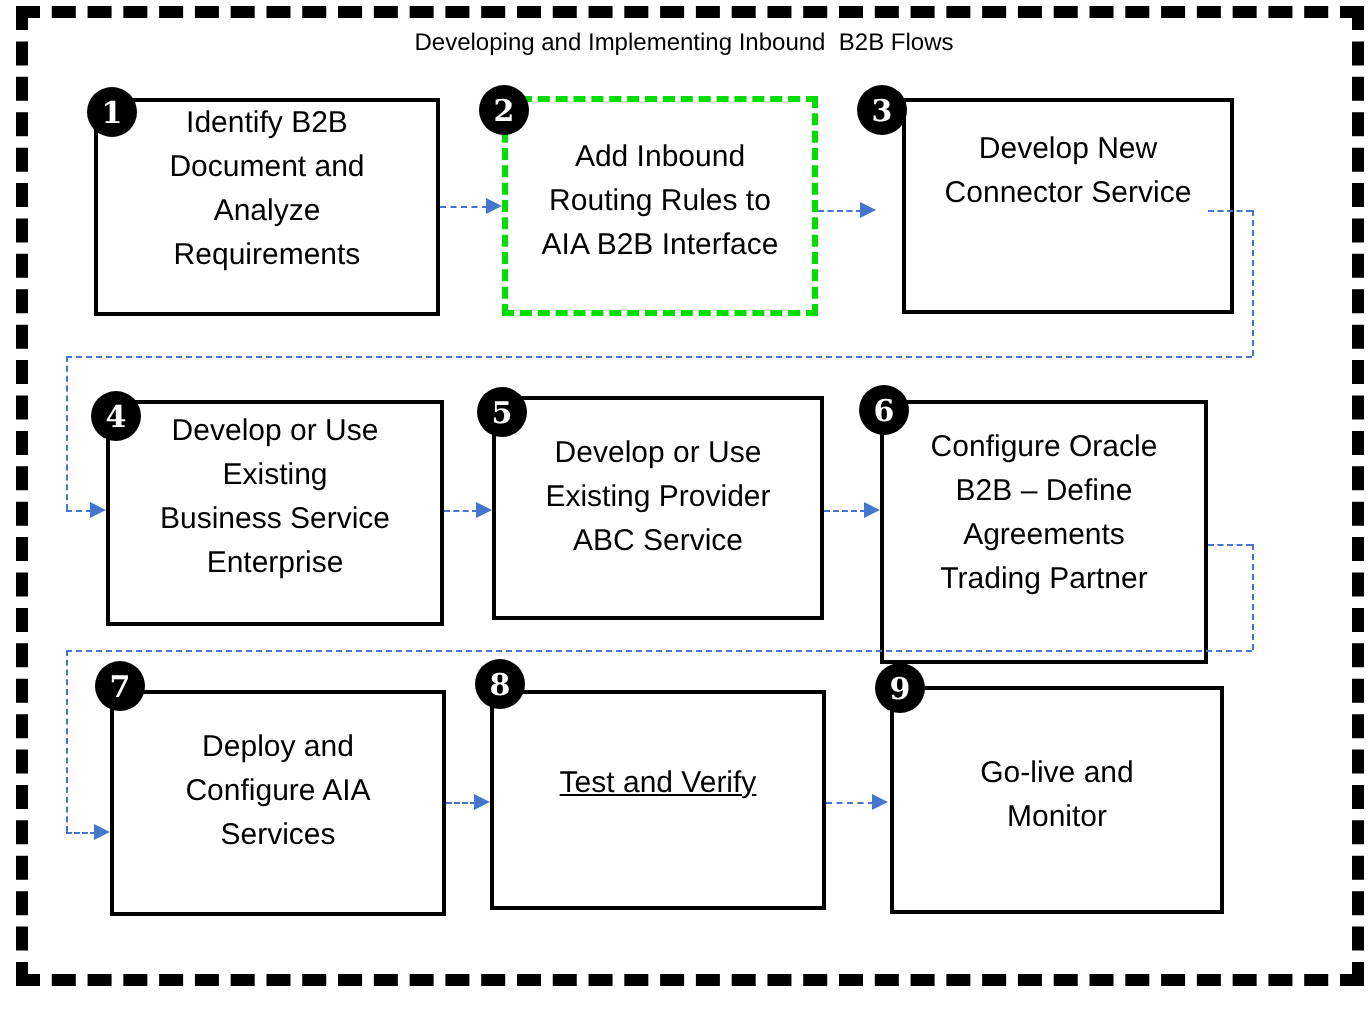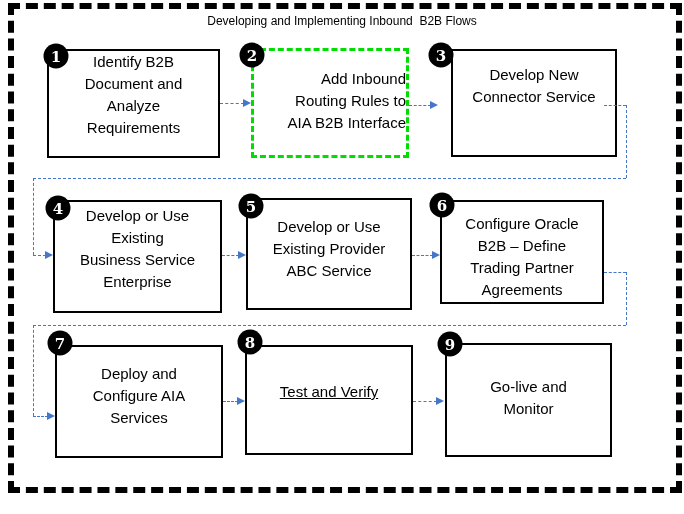--- a/index.html
+++ b/index.html
@@ -52,46 +52,46 @@
   <div class="outer-frame"></div>
 
   <div class="diagram-title">Developing and Implementing Inbound  B2B Flows</div>
 
   <div class="step" style="left:47px;top:49px;width:173px;height:109px;">
     <div>Identify B2B</div>
     <div>Document and</div>
     <div>Analyze</div>
     <div>Requirements</div>
   </div>
-  <div class="step highlight" style="left:251px;top:48px;width:158px;height:110px;padding-top:17px;text-align:right;">
+  <div class="step highlight" style="left:251px;top:48px;width:158px;height:110px;padding-top:17px;">
     <div>Add Inbound</div>
     <div>Routing Rules to</div>
     <div>AIA B2B Interface</div>
   </div>
   <div class="step" style="left:438px;top:49px;width:166px;height:108px;padding-top:13px;margin-left:13px;">
     <div>Develop New</div>
     <div>Connector Service</div>
   </div>
 
   <div class="step" style="left:53px;top:200px;width:169px;height:113px;padding-top:3px;">
     <div>Develop or Use</div>
     <div>Existing</div>
     <div>Business Service</div>
     <div>Enterprise</div>
   </div>
   <div class="step" style="left:246px;top:198px;width:166px;height:112px;padding-top:16px;">
     <div>Develop or Use</div>
     <div>Existing Provider</div>
     <div>ABC Service</div>
   </div>
-  <div class="step" style="left:440px;top:200px;width:164px;height:104px;padding-top:11px;">
+  <div class="step" style="left:440px;top:200px;width:164px;height:132px;padding-top:11px;">
     <div>Configure Oracle</div>
     <div>B2B – Define</div>
+    <div>Agreements</div>
     <div>Trading Partner</div>
-    <div>Agreements</div>
   </div>
 
   <div class="step" style="left:55px;top:345px;width:168px;height:113px;padding-top:16px;">
     <div>Deploy and</div>
     <div>Configure AIA</div>
     <div>Services</div>
   </div>
   <div class="step" style="left:245px;top:345px;width:168px;height:110px;padding-top:34px;text-decoration:underline;">
     <div>Test and Verify</div>
   </div>

